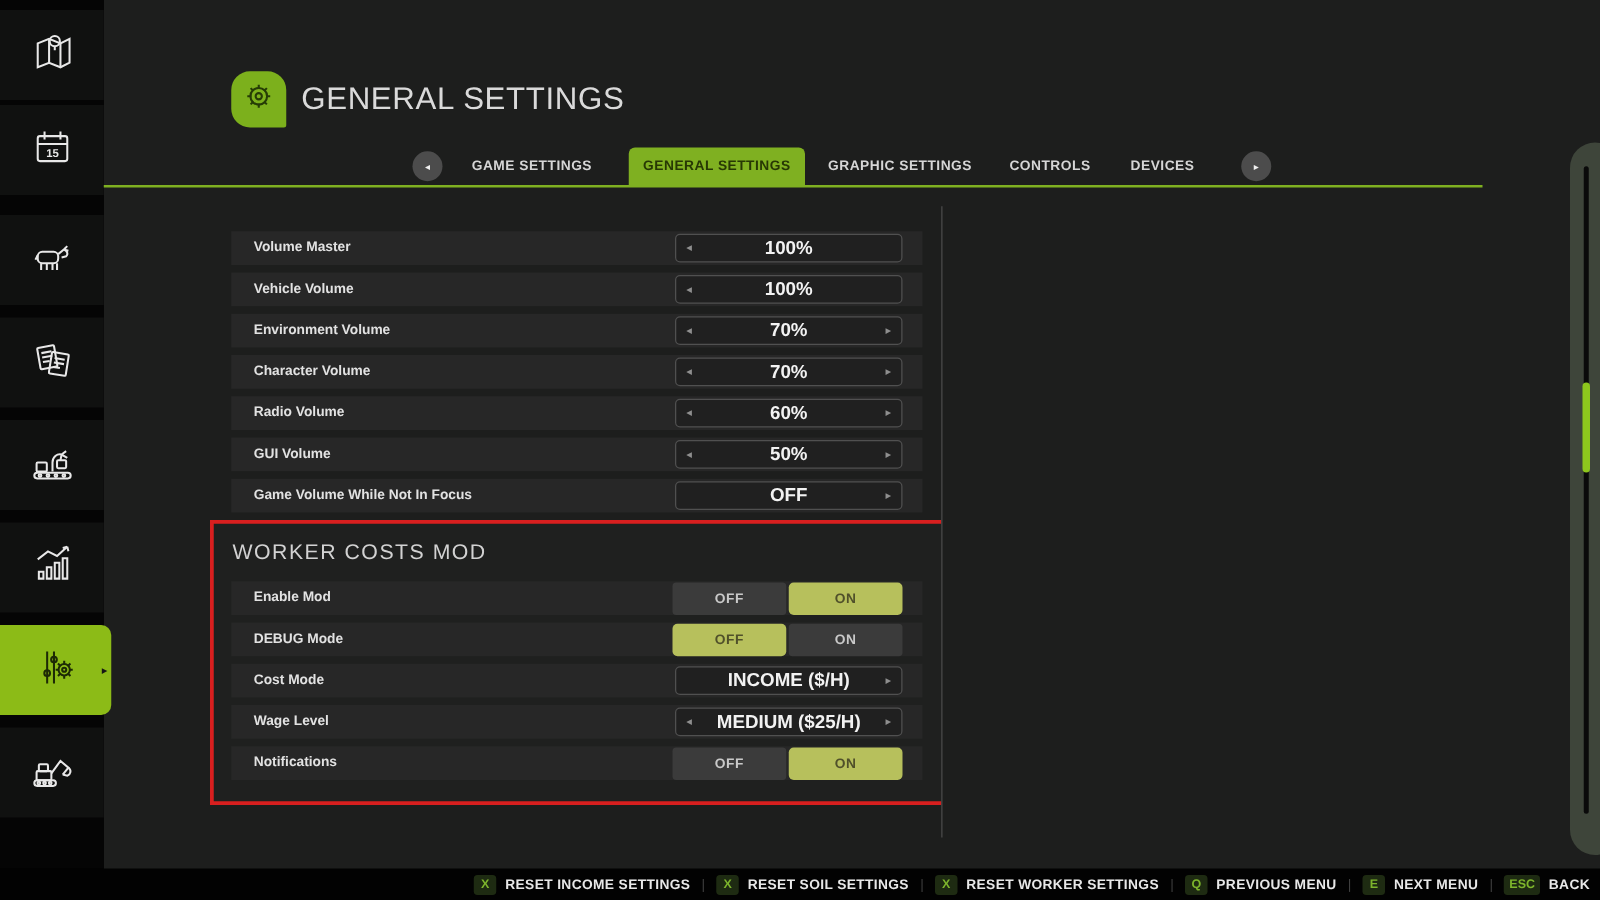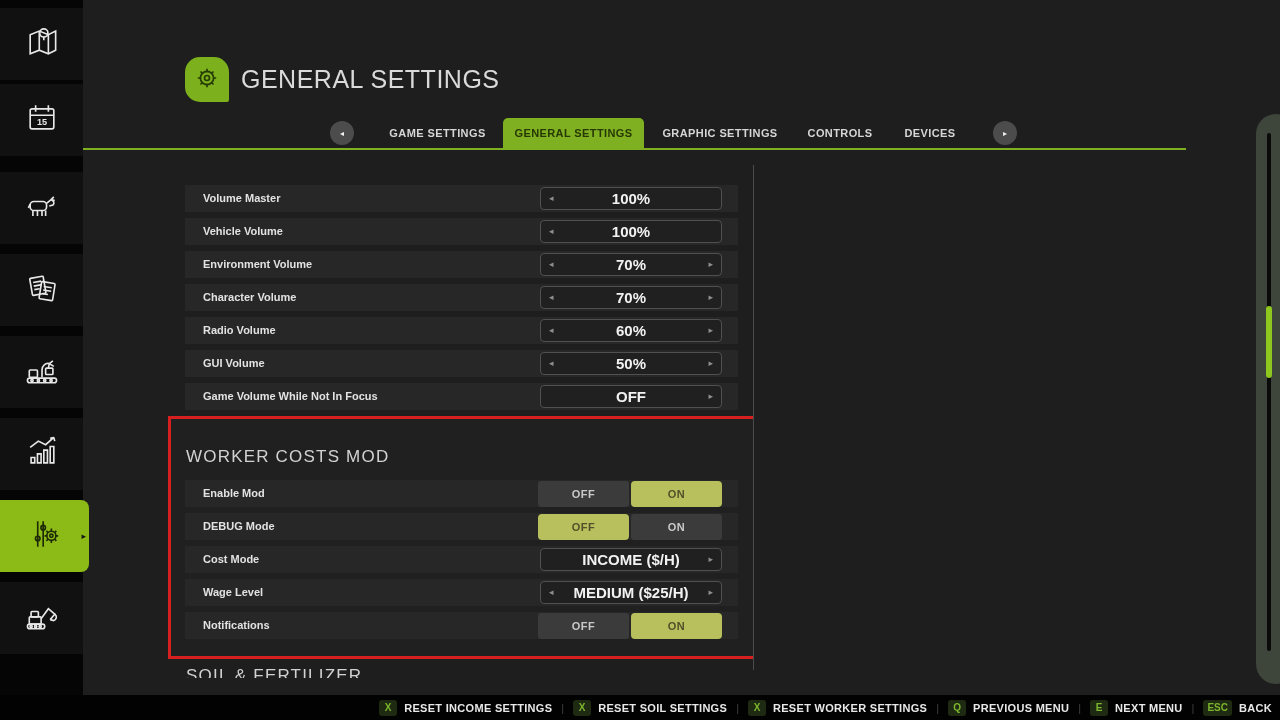--- a/index.html
+++ b/index.html
@@ -42,21 +42,21 @@
   .stepper { position:absolute; right:16px; top:2px; width:182px; height:23px; border:1px solid #505050;
              border-radius:4px; background:#202020; }
   .stepper .val { display:block; width:100%; text-align:center; line-height:21px; font-size:15px; font-weight:bold; color:#f2f2f2; }
   .stepper .arr { position:absolute; top:0; line-height:21px; font-size:9px; color:#8f8f8f; cursor:pointer; }
   .stepper .arr.l { left:8px; } .stepper .arr.r { right:8px; }
   .toggle { position:absolute; right:16px; top:1px; width:184px; height:26px; display:flex; gap:2px; }
   .tbtn { flex:1; height:26px; background:#3b3b3b; border:none; border-radius:3px; font-family:inherit;
           font-size:11px; font-weight:bold; color:#c9c9c9; letter-spacing:.5px; cursor:pointer; }
   .tbtn.active { background:#b7c05c; color:#50502a; border-radius:4px; }
 
-  .worker-box { margin-top:5px; width:696px; border:3px solid #d81f1f; padding:28px 0 17px 0; background:#1f201f; }
+  .worker-box { margin-top:5px; width:696px; border:3px solid #d81f1f; padding:13px 0 17px 0; background:#1f201f; }
   .worker-box .section-title { margin-left:15px; margin-bottom:13px; }
   .worker-box .row { margin-left:14px; }
   .tail-title { margin-top:7px; }
 
   .list-scroll { position:absolute; left:753px; top:165px; width:1px; height:505px; background:#4b4b4b; }
 
   
   .g-scroll { position:absolute; left:1256px; top:114px; width:40px; height:570px; background:#3e453a; border-radius:20px; }
   .g-track { position:absolute; left:1267px; top:133px; width:4px; height:518px; background:#0a0a0a; border-radius:2px; }
   .g-thumb { position:absolute; left:1266px; top:306px; width:6px; height:72px; background:#8ec71d; border-radius:3px; cursor:pointer; }
@@ -179,21 +179,21 @@
           <path d="M18 7 v4 M18 25 v4 M7 18 h4 M25 18 h4 M10.2 10.2 l2.8 2.8 M23 23 l2.8 2.8 M25.8 10.2 l-2.8 2.8 M13 23 l-2.8 2.8"></path>
         </svg>
     </span>
   </div>
   <div class="page-title">GENERAL SETTINGS</div>
 
   <div class="tab-arrow" style="left:330px; top:121px">
       <span>◂</span>
     </div>
   <div class="tabbar">
-    <div class="tab" style="left:297px; width:115px">GAME SETTINGS</div>
+    <div class="tab" style="left:285px; width:115px">GAME SETTINGS</div>
     <div class="tab active" style="left:420px; width:141px">GENERAL SETTINGS</div>
     <div class="tab" style="left:572px; width:130px">GRAPHIC SETTINGS</div>
     <div class="tab" style="left:717px; width:80px">CONTROLS</div>
     <div class="tab" style="left:812px; width:70px">DEVICES</div>
   </div>
   <div class="tab-arrow" style="left:993px; top:121px">
       <span>▸</span>
     </div>
   <div class="tab-underline"></div>
 
@@ -291,21 +291,20 @@
       </div>
       <div class="row" style="margin-bottom:0">
         <span class="row-label">Notifications</span>
         <div class="toggle">
           <button class="tbtn">OFF</button>
           <button class="tbtn active">ON</button>
         </div>
       </div>
     </div>
 
-    <div class="section-title tail-title">SOIL &amp; FERTILIZER</div>
   </div>
 
   <div class="list-scroll"></div>
 
   <div class="g-scroll"></div>
   <div class="g-track"></div>
   <div class="g-thumb"></div>
 
   <div class="footer">
     <div class="f-item">

